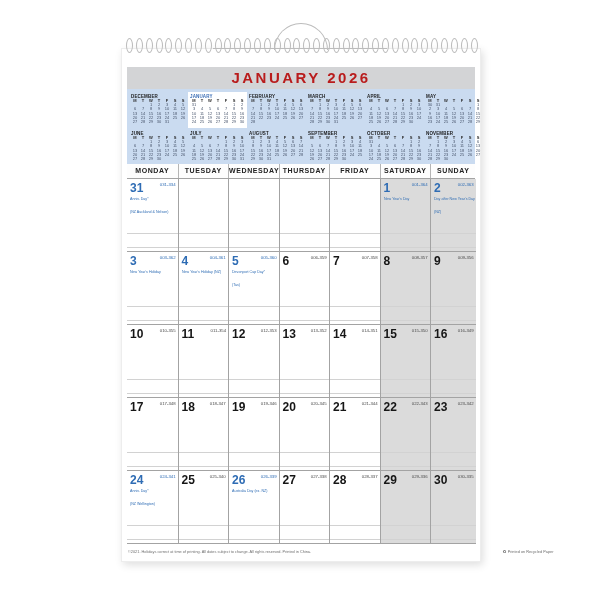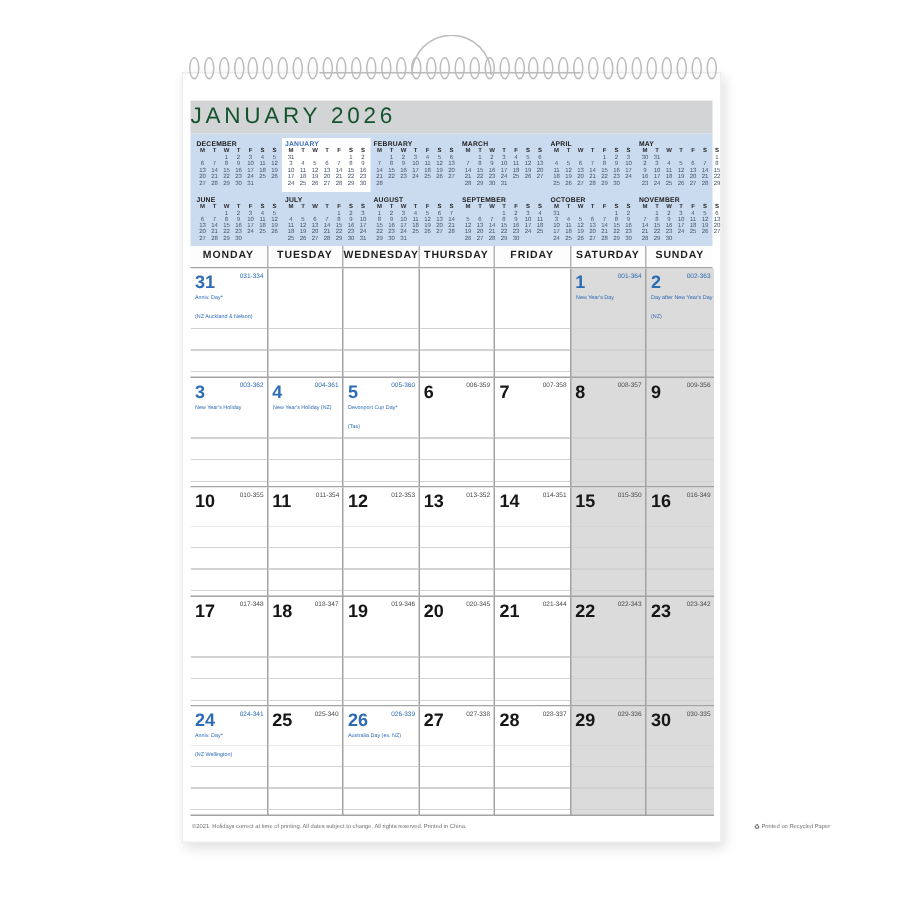--- a/index.html
+++ b/index.html
@@ -12,22 +12,22 @@
   .loop{width:5px;height:13px;border:1.2px solid #bcbcbc;border-radius:50%;background:transparent;}
   .wire-line{position:absolute;left:213px;top:48px;width:174px;border-top:1.4px solid #bcbcbc;z-index:4;}
   .hanger{position:absolute;left:274px;top:23px;width:52px;height:26px;border:1.6px solid #bcbcbc;
           border-bottom:none;border-radius:52px 52px 0 0;z-index:4;background:transparent;}
 
   
   .sheet{position:absolute;left:121px;top:48px;width:360px;height:514px;background:#ffffff;
          border:1px solid #ededed;box-sizing:border-box;padding:18px 5px 0;
          box-shadow:2px 3px 8px rgba(0,0,0,.13);}
 
-  .title-band{height:22px;line-height:22px;background:#d3d4d6;text-align:left;
-              font-size:15px;font-weight:normal;letter-spacing:2.5px;color:#14532d;}
+  .title-band{height:22px;line-height:22px;background:#d3d4d6;text-align:center;
+              font-size:15px;font-weight:bold;letter-spacing:2.5px;color:#b91c1c;}
 
   
   .mini-band{height:75px;background:#cadbf0;box-sizing:border-box;padding:3px 2px 2px;}
   .mini-row{display:flex;justify-content:space-between;margin-bottom:1px;}
   .mini{width:56px;height:34px;padding:2px 1px 0 2px;box-sizing:content-box;}
   .mini.hl{background:#ffffff;}
   .mini-inner{width:112px;transform:scale(.5);transform-origin:0 0;}
   .mini-title{font-size:9px;font-weight:bold;color:#1a1a1a;line-height:9px;letter-spacing:.3px;}
   .mini.hl .mini-title{color:#3a6db5;}
   .mini-grid{display:grid;grid-template-columns:repeat(7,16px);font-size:8px;line-height:8.5px;

